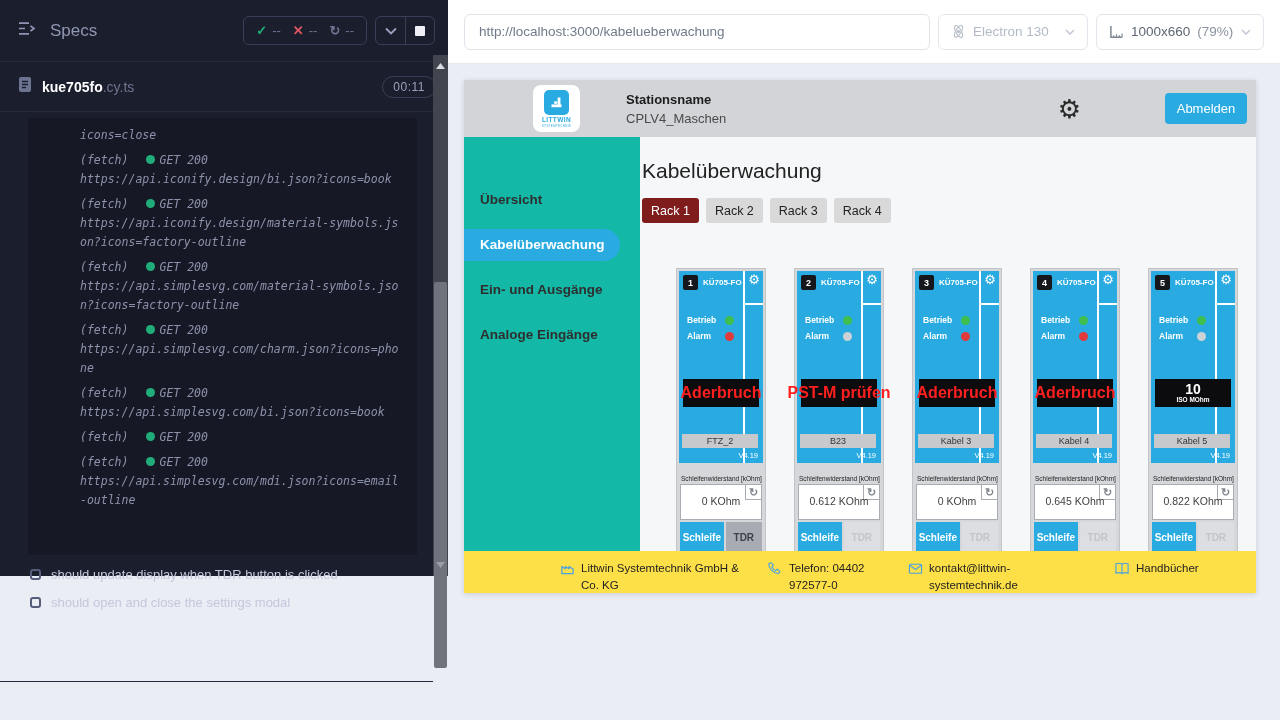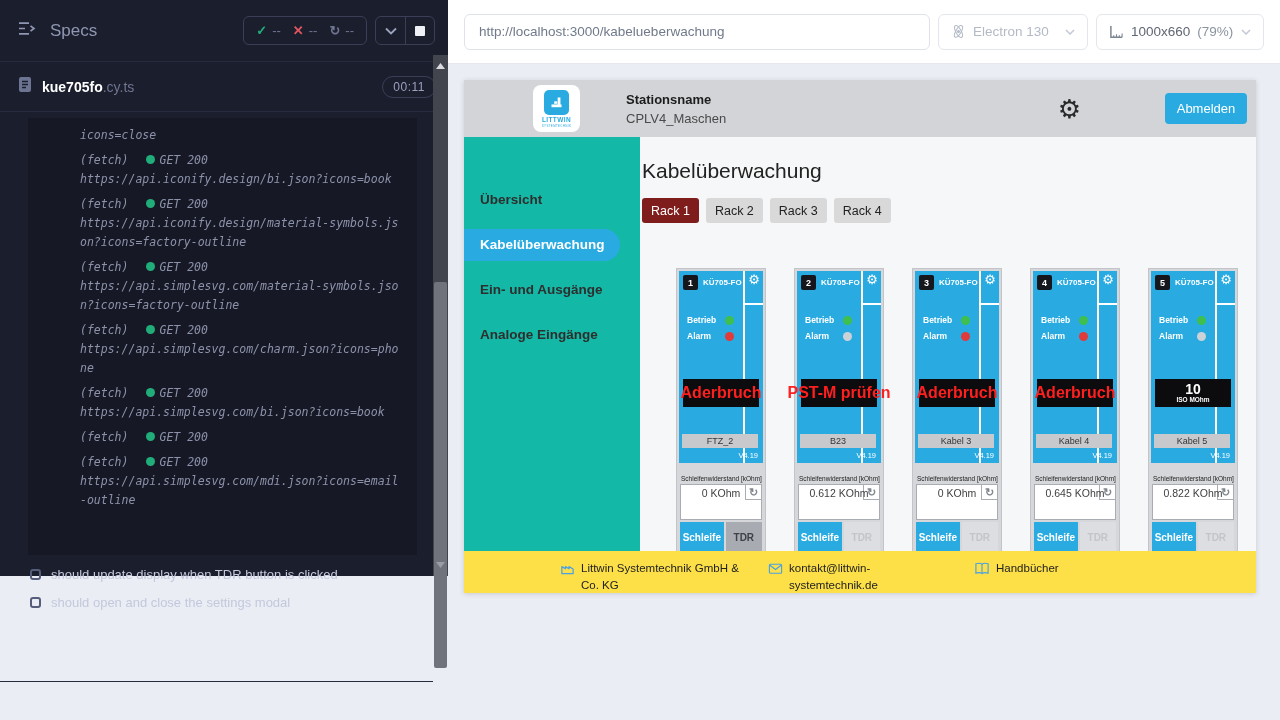--- a/index.html
+++ b/index.html
@@ -95,21 +95,21 @@
   .display.value .main-txt { color:#ffffff; font-size:14px; line-height:13px; }
   .display .sub-txt { color:#fff; font-size:6.5px; font-weight:bold; }
   .cable { position:absolute; left:3px; right:5px; top:163px; height:14px; background:#c7c9cc; z-index:2;
            display:flex; align-items:center; justify-content:center; font-size:9px; color:#333; }
   .version { position:absolute; right:5px; bottom:3px; color:#fff; font-size:7.5px; z-index:1; }
   .panel-bottom { padding:12px 3px 0 3px; }
   .meter-label { font-size:6.5px; color:#222; padding:0 0 2px 1px; white-space:nowrap; overflow:hidden; }
   .value-box { position:relative; background:#fff; border:1px solid #a9adb3; height:36px; }
   .refresh-btn { position:absolute; top:0; right:0; width:16px; height:15px; border-left:1px solid #a9adb3; border-bottom:1px solid #a9adb3;
                  display:flex; align-items:center; justify-content:center; color:#82868d; font-size:11px; font-weight:bold; line-height:1; }
-  .meter-value { position:absolute; left:0; right:0; bottom:20px; text-align:center; font-size:10.5px; color:#3f3f3f; }
+  .meter-value { position:absolute; left:0; right:0; bottom:12px; text-align:center; font-size:10.5px; color:#3f3f3f; }
   .btn-row { display:flex; gap:2px; margin-top:2px; height:30px;justify-content:space-between; }
   .schleife-btn { flex:1.2; background:#29abe2; color:#fff; font-size:10px; font-weight:bold; display:flex; align-items:center; justify-content:center; }
   .tdr-btn { flex:1; background:#a8acb2; color:#3e4248; font-size:10px; font-weight:bold; display:flex; align-items:center; justify-content:center; }
   .tdr-btn.disabled { background:#dcdee1; color:#c2c5ca; }
   .blue-bar { margin-top:6px; height:40px; background:#29abe2; }
 
   .app-footer { height:42px; background:#fde047; display:flex; align-items:flex-start; padding:9px 0 0 96px; }
   .foot-item { display:flex; gap:6px; color:#222; font-size:11.5px; line-height:1.45; }
   .foot-item svg { flex:none; margin-top:1px; color:#4aa0e4; }
   .fi-1 { width:208px; } .fi-1 .ft { width:178px; }
@@ -518,20 +518,26 @@
         </div>
       </div>
 
       <div class="app-footer" id="app-footer">
           <div class="foot-item fi-1">
             <span><svg width="15" height="15" viewBox="0 0 16 16">
                 <path d="M2 13.5V6l3.8 2.3V6l3.8 2.3V6l4.4 2.5v5z" fill="none" stroke="currentColor" stroke-width="1.3" stroke-linejoin="round"></path>
               </svg></span>
             <span class="ft">Littwin Systemtechnik GmbH &amp; Co. KG</span>
           </div>
+          <div class="foot-item fi-2">
+            <span><svg width="15" height="15" viewBox="0 0 16 16">
+                <path d="M3.2 1.8l2.6 2.6-1.6 1.9c.9 1.9 2.1 3.1 4 4l1.9-1.6 2.6 2.6-1.5 2C6.3 13.7.3 7.7.8 2.9z" fill="none" stroke="currentColor" stroke-width="1.2" stroke-linejoin="round"></path>
+              </svg></span>
+            <span class="ft">Telefon: 04402 972577-0</span>
+          </div>
           <div class="foot-item fi-3">
             <span><svg width="15" height="15" viewBox="0 0 16 16">
                 <rect x="1.5" y="3.5" width="13" height="9.5" rx="1" fill="none" stroke="currentColor" stroke-width="1.2"></rect>
                 <path d="M2 4.5l6 4.5 6-4.5" fill="none" stroke="currentColor" stroke-width="1.2"></path>
               </svg></span>
             <span class="ft">kontakt@littwin-systemtechnik.de</span>
           </div>
           <div class="foot-item fi-4">
             <span><svg width="16" height="15" viewBox="0 0 16 16">
                 <path d="M8 3.5C6.5 2.2 4 2.2 1.5 3v10c2.5-.8 5-.8 6.5.5 1.5-1.3 4-1.3 6.5-.5V3c-2.5-.8-5-.8-6.5.5zM8 3.5v10" fill="none" stroke="currentColor" stroke-width="1.2"></path>

